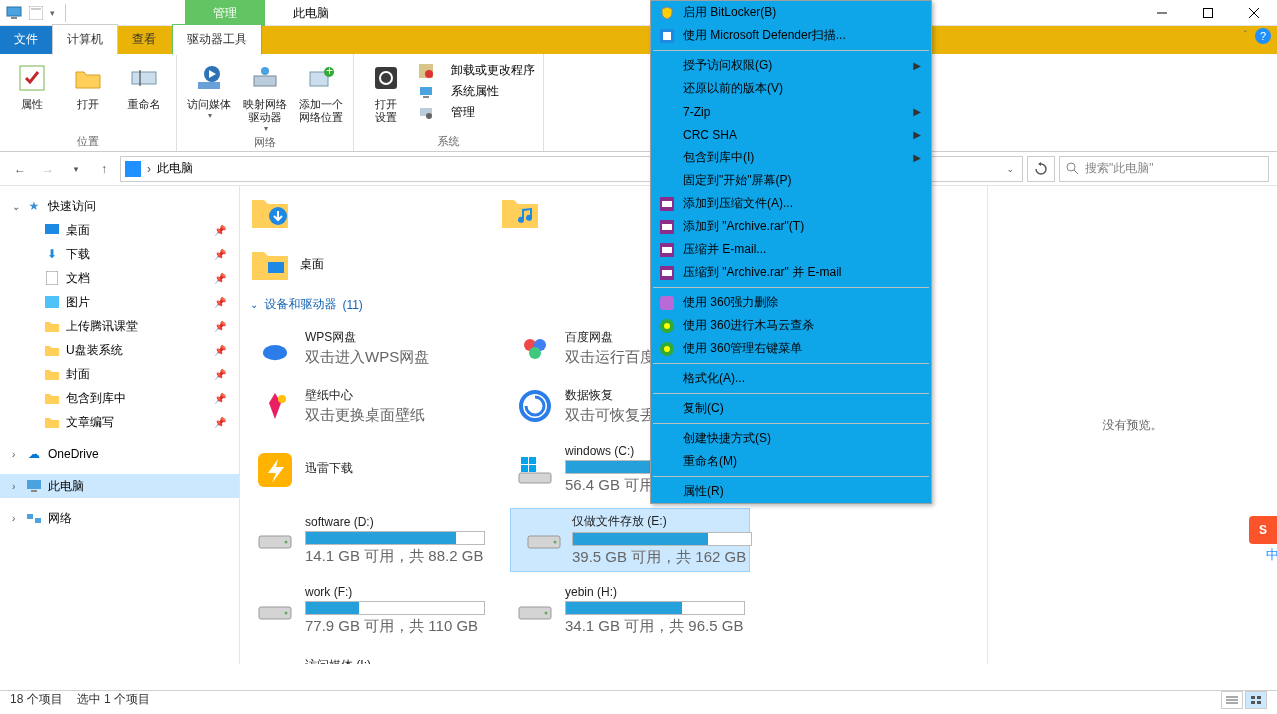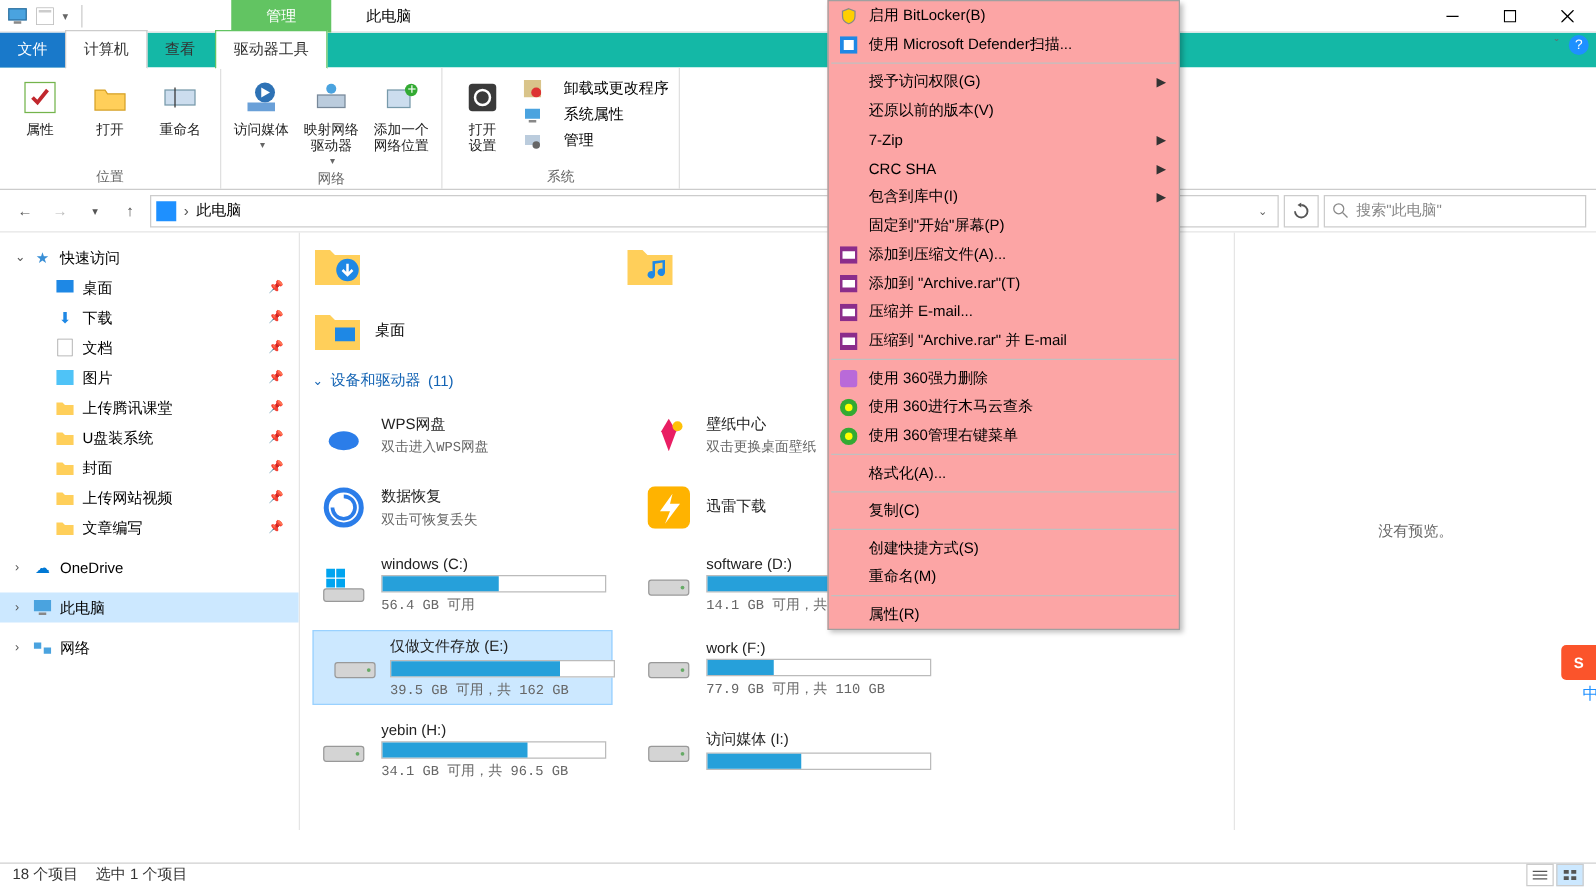--- a/index.html
+++ b/index.html
@@ -10,21 +10,21 @@
 .titlebar .qat { display:flex; align-items:center; gap:6px; padding:0 6px;}
 .qat-icon { width:16px; height:16px; display:flex; align-items:center; justify-content:center;}
 .win-ctrls { position:absolute; right:0; top:0; display:flex;}
 .win-btn { width:46px; height:26px; display:flex; align-items:center; justify-content:center; cursor:pointer;}
 .title-manage { position:absolute; left:185px; top:0; height:26px; width:80px; background:#62c462; color:#fff; display:flex; align-items:center; justify-content:center;}
 .title-this { position:absolute; left:285px; top:0; height:26px; display:flex; align-items:center; padding:0 8px;}
 .help-icon{ position:absolute; right:6px; top:28px; width:16px; height:16px; border-radius:50%; background:#1e90ff; color:#fff; display:flex; align-items:center; justify-content:center; font-size:11px;}
 .chev-icon{position:absolute; right:30px; top:30px; font-size:10px; color:#666;}
 
 
-.ribbon-tabs { height:28px; display:flex; align-items:flex-end; background:#14b8a6;}
+.ribbon-tabs { height:28px; display:flex; align-items:flex-end; background:#eab308;}
 .rtab { padding:6px 14px; cursor:pointer; color:#333;}
 .rtab.file { background:#1979ca; color:#fff;}
 .rtab.active { border:1px solid #ccc; border-bottom:1px solid #fff; background:#fff; position:relative; top:1px;}
 .rtab.drive { border:1px solid #62c462; border-bottom:1px solid #fff; background:#fff; position:relative; top:1px; margin-left:2px;}
 
 
 .ribbon-body { height:98px; border-bottom:1px solid #ccc; display:flex; background:#fff;}
 .rgroup { border-right:1px solid #e0e0e0; padding:4px 8px 2px 8px; display:flex; flex-direction:column; align-items:center;}
 .rgroup-items { display:flex; flex:1; align-items:flex-start; gap:8px;}
 .rbtn { display:flex; flex-direction:column; align-items:center; width:48px; padding-top:4px; cursor:pointer;}
@@ -59,33 +59,33 @@
 .folder-item{ display:flex; align-items:center; width:230px; gap:10px;}
 .big-ic{ width:40px; height:40px; display:flex; align-items:center; justify-content:center;}
 .sect-header{ display:flex; align-items:center; gap:6px; color:#1464b4; margin:4px 0 10px 0; cursor:pointer;}
 .sect-header .count{ color:#1464b4;}
 .dev-grid{ display:flex; flex-wrap:wrap; gap:8px 20px;}
 .dev-item{ width:240px; display:flex; align-items:center; gap:10px; padding:4px; border:1px solid transparent;}
 .dev-item.sel{ background:#cce8ff; border:1px solid #99d1ff;padding-left:15px;}
 .dev-ic{ width:40px; height:40px; display:flex; align-items:center; justify-content:center;}
 .dev-body{ flex:1;}
 .dev-name{ color:#222; margin-bottom:2px;}
-.dev-sub{ color:#666; font-size:11px;font-family:Liberation Mono, monospace;}
+.dev-sub{ color:#666; font-size:15px;}
 .prog{ width:180px; height:14px; border:1px solid #bbb; background:#fff; margin:2px 0;}
 .prog-fill{ height:100%; background:#26a0da;}
 
 .preview { width:290px; border-left:1px solid #e5e5e5; display:flex; align-items:center; justify-content:center; color:#666;}
 
 
 .status { height:24px; border-top:1px solid #d0d0d0; position:absolute; bottom:0; left:0; right:0;  display:flex; align-items:flex-start; padding:0 10px; gap:14px; color:#333;}
 .status .view-sw{ margin-left:auto; display:flex; gap:2px;}
 .view-btn{ width:22px; height:18px; border:1px solid #ccc; display:flex; align-items:center; justify-content:center; cursor:pointer;}
 
 
-.ctx { position:absolute; left:650px; top:0; width:282px; background:#fca5a5; border:1px solid #a0a0a0; box-shadow:2px 2px 4px rgba(0,0,0,.25); z-index:100;margin-left:12px;}
+.ctx { position:absolute; left:650px; top:0; width:282px; background:#0ea5e9; border:1px solid #a0a0a0; box-shadow:2px 2px 4px rgba(0,0,0,.25); z-index:100;}
 .ctx-item{ height:23px; display:flex; align-items:center; padding:0 28px 0 32px; cursor:pointer; position:relative; white-space:nowrap;}
 .ctx-sep{ height:1px; background:#c0c0c0; margin:3px 2px;}
 .ctx-item .ic{ position:absolute; left:8px; width:16px; height:16px; display:flex; align-items:center; justify-content:center;}
 .ctx-item .arr{ position:absolute; right:10px; font-size:10px; color:#333;}
 
 
 svg{display:block;}
 
 
 .sogou{position:absolute;right:0;top:516px;width:28px;height:28px;background:#fb542b;border-radius:4px 0 0 4px;display:flex;align-items:center;justify-content:center;color:#fff;font-weight:bold;}
@@ -354,21 +354,21 @@
           </span>
           <span>封面</span>
           <span class="pin">📌</span>
         </div>
       <div class="sb-item lvl2">
           <span class="ic">
             <svg width="14" height="12">
               <path d="M0 2h5l2 2h7v8H0z" fill="#ffcf5a"></path>
             </svg>
           </span>
-          <span>上传网站视频</span>
+          <span>包含到库中</span>
           <span class="pin">📌</span>
         </div>
       <div class="sb-item lvl2">
           <span class="ic">
             <svg width="14" height="12">
               <path d="M0 2h5l2 2h7v8H0z" fill="#ffcf5a"></path>
             </svg>
           </span>
           <span>文章编写</span>
           <span class="pin">📌</span>
@@ -448,20 +448,33 @@
     <div class="dev-grid">
       <div class="dev-item">
         <div class="dev-ic">
             <svg width="36" height="30">
               <path d="M6 20a12 8 0 1 1 24 0a10 6 0 0 1-24 0" fill="#2b7de9"></path>
             </svg>
           </div>
         <div class="dev-body">
             <div class="dev-name">WPS网盘</div>
             <div class="dev-sub">双击进入WPS网盘</div>
+          </div>
+      </div>
+      <div class="dev-item">
+        <div class="dev-ic">
+            <svg width="34" height="34">
+              <circle cx="12" cy="14" r="6" fill="#f04848"></circle>
+              <circle cx="22" cy="14" r="6" fill="#3f7ef4"></circle>
+              <circle cx="17" cy="22" r="6" fill="#3fc97f"></circle>
+            </svg>
+          </div>
+        <div class="dev-body">
+            <div class="dev-name">百度网盘</div>
+            <div class="dev-sub">双击运行百度网</div>
           </div>
       </div>
       <div class="dev-item">
         <div class="dev-ic">
             <svg width="34" height="34">
               <path d="M17 4l6 10-6 16-6-16z" fill="#e91e63"></path>
               <circle cx="24" cy="10" r="4" fill="#ffc107"></circle>
             </svg>
           </div>
         <div class="dev-body">

